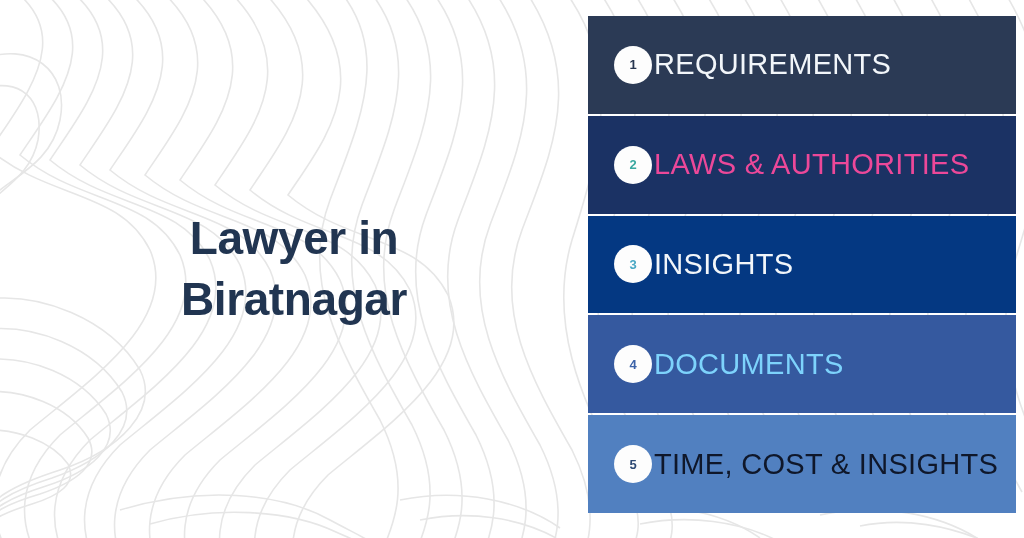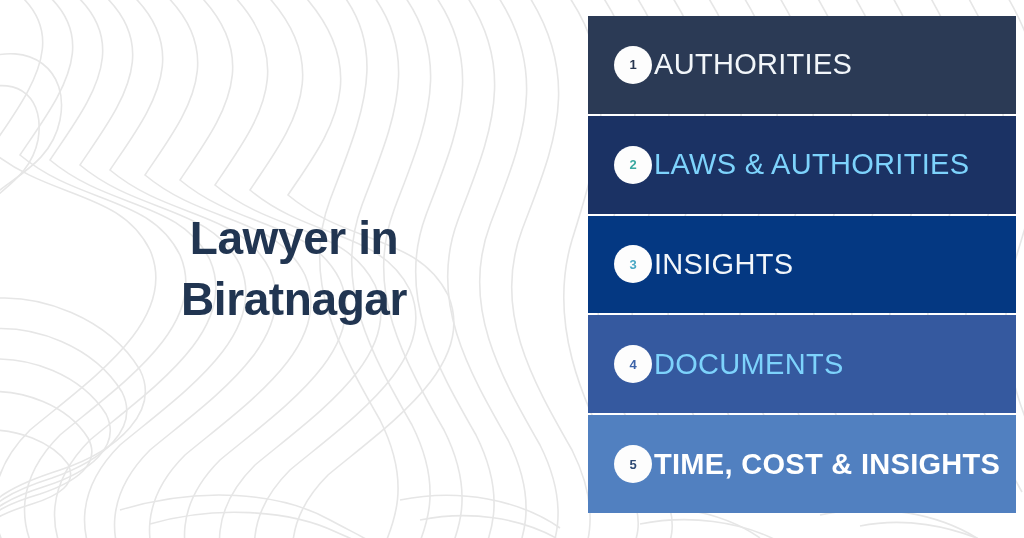--- a/index.html
+++ b/index.html
@@ -147,45 +147,45 @@
     <div id="page-title" style="color: rgb(33, 53, 81);">Lawyer in
 Biratnagar</div>
   </div>
 
   <div id="steps">
 
     <div class="step-row" style="background: rgb(43, 58, 85);">
       <div class="step-badge" style="background: rgb(253, 253, 253);">
         <span style="color: rgb(39, 54, 79);">1</span>
       </div>
-      <div class="step-label" style="color: rgb(242, 246, 250);">AUTHORITIES</div>
+      <div class="step-label" style="color: rgb(242, 246, 250);">REQUIREMENTS</div>
     </div>
 
     <div class="step-row" style="background: rgb(27, 50, 100);">
       <div class="step-badge" style="background: rgb(253, 253, 253);">
         <span style="color: rgb(58, 168, 160);">2</span>
       </div>
-      <div class="step-label" style="color: #7dd3fc;">LAWS &amp; AUTHORITIES</div>
+      <div class="step-label" style="color: #ec4899;">LAWS &amp; AUTHORITIES</div>
     </div>
 
     <div class="step-row" style="background: rgb(4, 56, 130);">
       <div class="step-badge" style="background: rgb(253, 253, 253);">
         <span style="color: rgb(74, 168, 196);">3</span>
       </div>
       <div class="step-label" style="color: rgb(242, 246, 250);">INSIGHTS</div>
     </div>
 
     <div class="step-row" style="background: rgb(53, 89, 159);">
       <div class="step-badge" style="background: rgb(253, 253, 253);">
         <span style="color: rgb(60, 99, 168);">4</span>
       </div>
       <div class="step-label" style="color: #7dd3fc;">DOCUMENTS</div>
     </div>
 
     <div class="step-row" style="background: rgb(81, 128, 192);">
       <div class="step-badge" style="background: rgb(253, 253, 253);">
         <span style="color: rgb(46, 74, 116);">5</span>
       </div>
-      <div class="step-label" style="color: #ffffff; font-weight: bold;">TIME, COST &amp; INSIGHTS</div>
+      <div class="step-label" style="color: #0f172a;">TIME, COST &amp; INSIGHTS</div>
     </div>
 
   </div>
 </div>
 
 </body></html>

